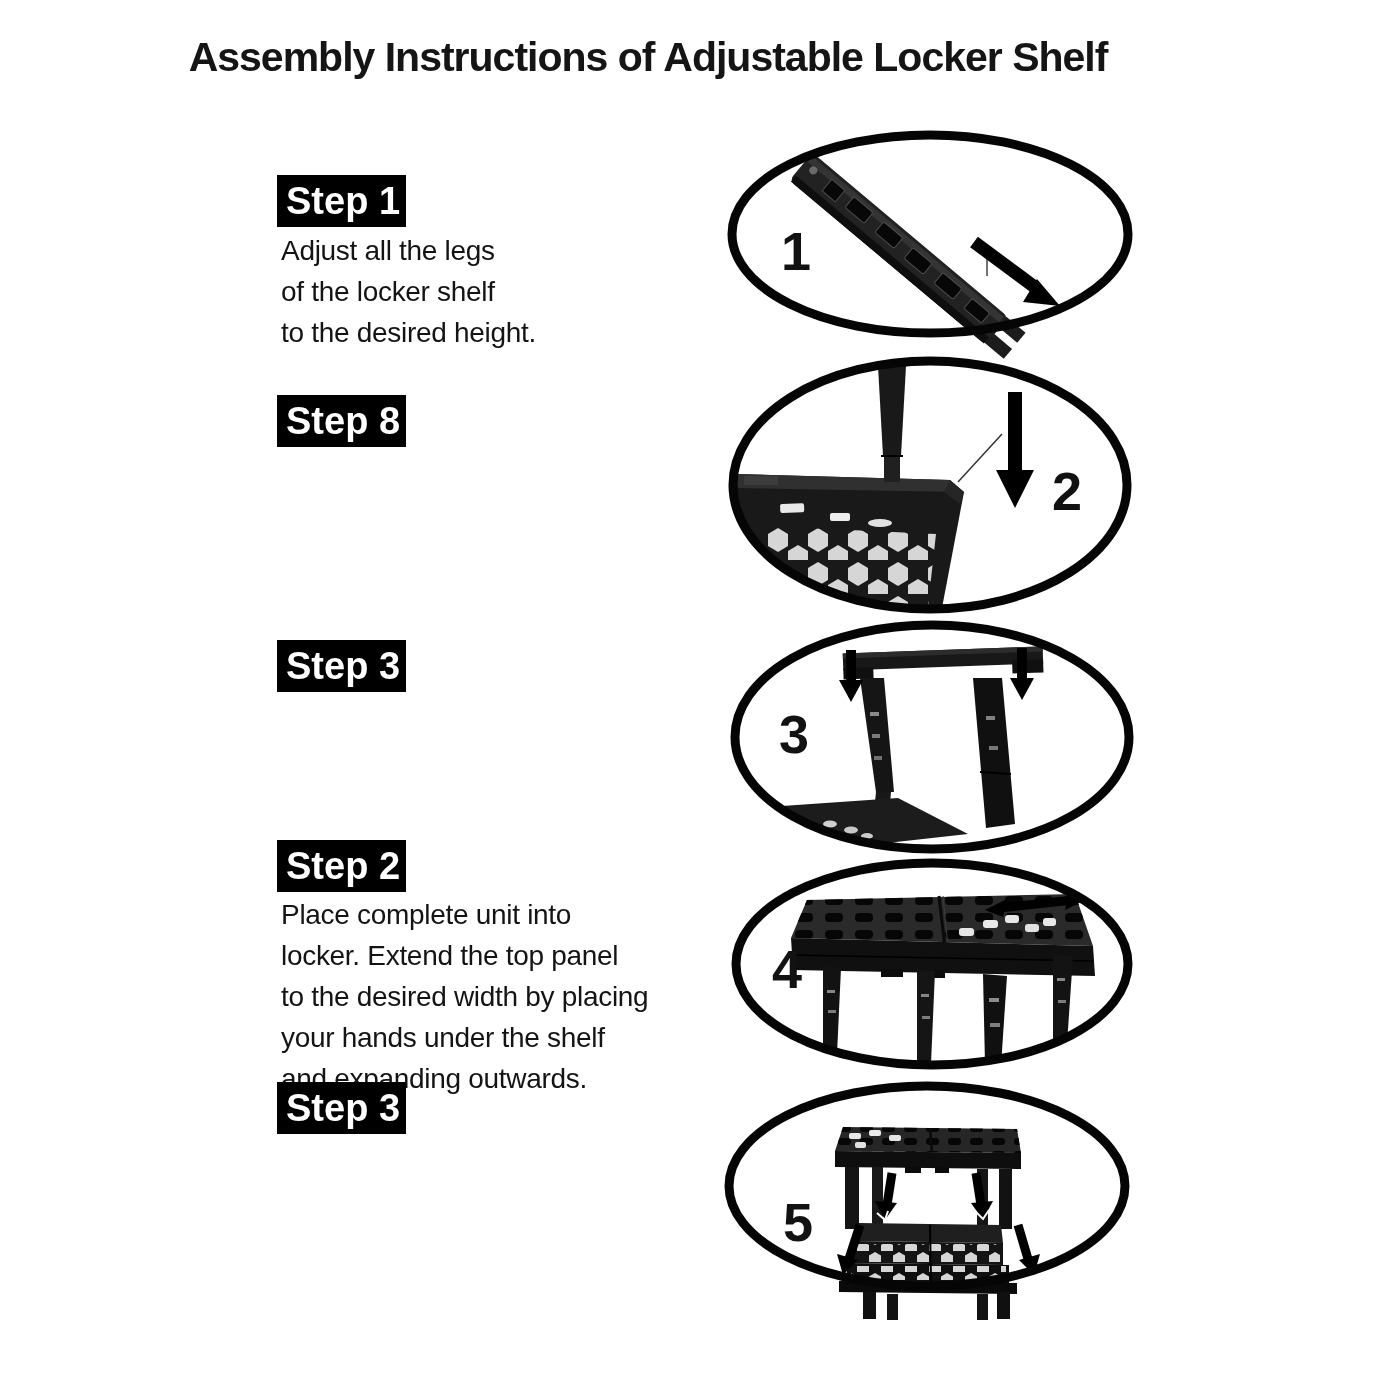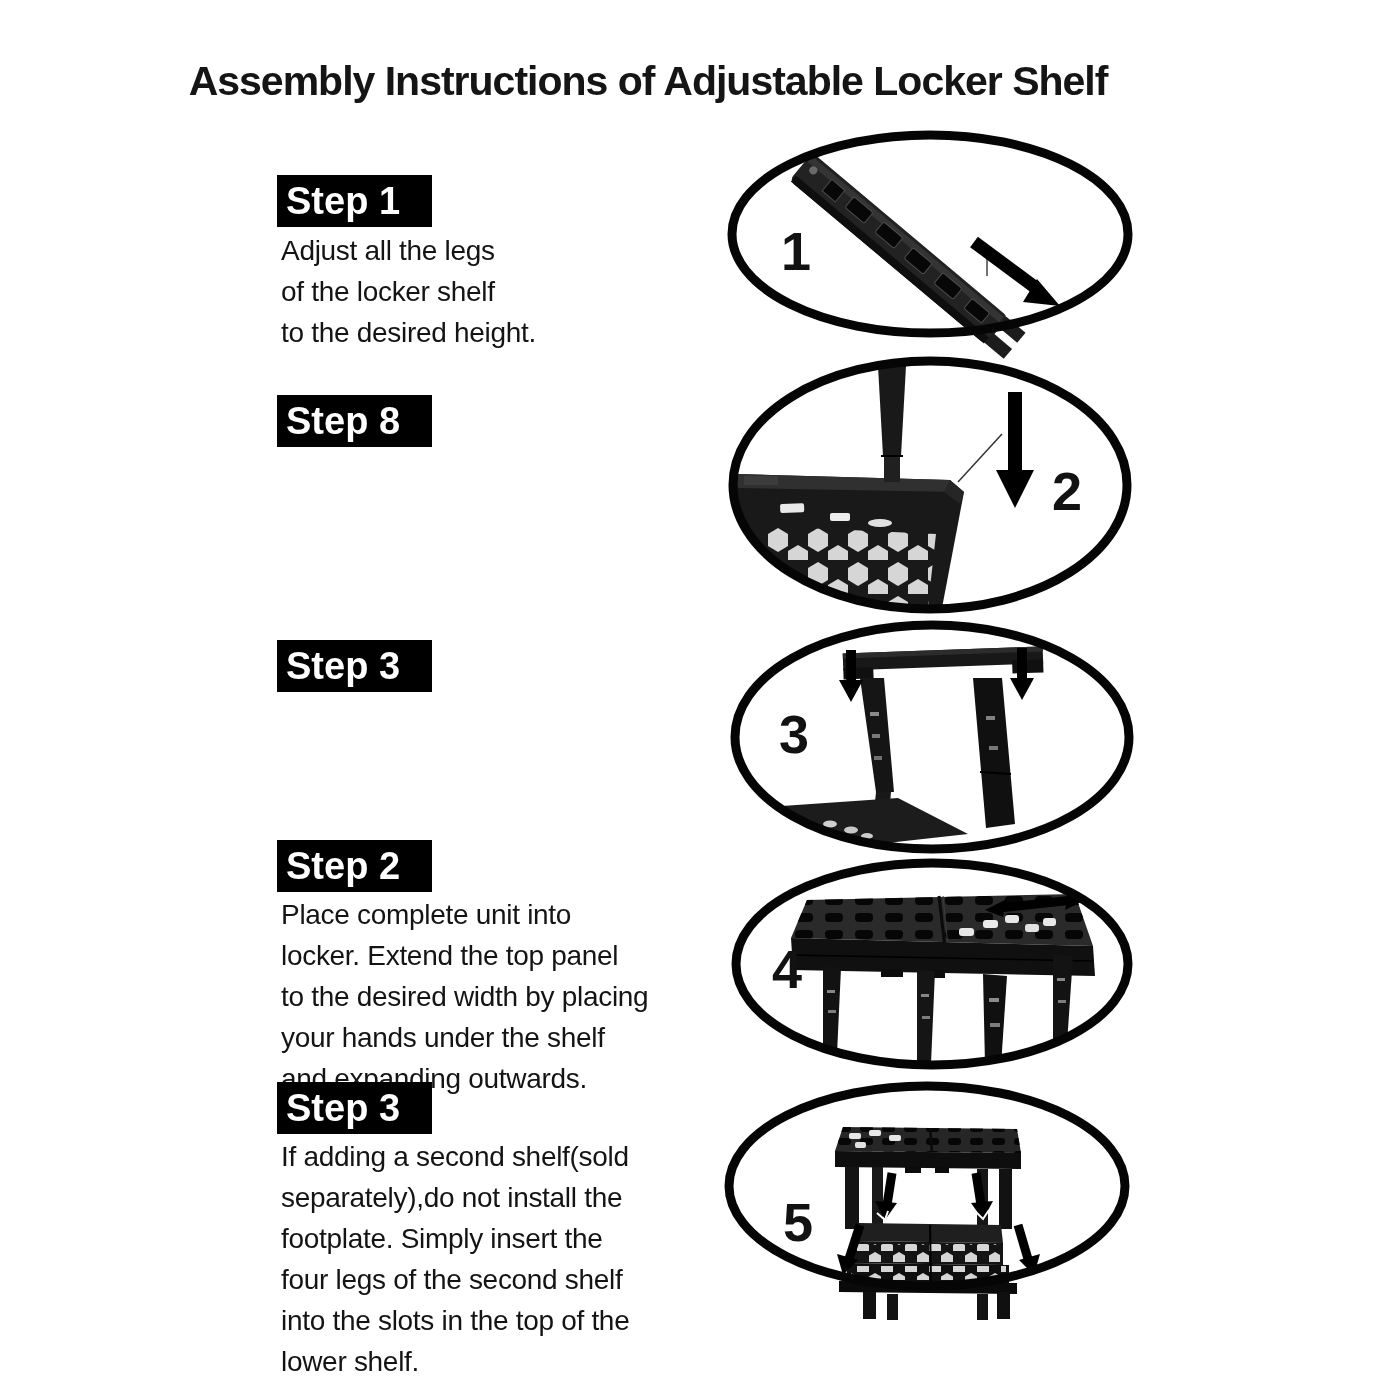--- a/index.html
+++ b/index.html
@@ -2,27 +2,27 @@
 <html><head>
 <meta charset="utf-8">
 <style>
   html,body{margin:0;padding:0;background:#ffffff;}
   #sheet{
     position:relative;width:1400px;height:1400px;background:#ffffff;
     font-family:"Liberation Sans","DejaVu Sans",sans-serif;color:#111;
     overflow:hidden;
   }
   .title{
-    position:absolute;left:0;top:58px;width:1296px;text-align:center;
+    position:absolute;left:0;top:34px;width:1296px;text-align:center;
     font-size:41px;font-weight:bold;letter-spacing:-1px;color:#151515;
   }
   .step{position:absolute;left:277px;}
   .step-header{
     display:inline-block;background:#000;color:#fff;font-weight:bold;
-    font-size:38px;line-height:52px;padding:0 32px 0 9px;letter-spacing:0;
+    font-size:38px;line-height:52px;padding:0 6px 0 9px;letter-spacing:0;
   }
   .step-desc{
     position:absolute;left:281px;font-size:28px;line-height:41px;
     letter-spacing:-0.3px;color:#141414;white-space:pre-line;width:460px;
   }
   .fig{position:absolute;}
   .fig svg{position:absolute;left:0;top:0;overflow:visible;}
   .fig-num{
     position:absolute;width:64px;text-align:center;font-size:54px;
     font-weight:bold;color:#121212;line-height:54px;
@@ -55,26 +55,20 @@
   </div>
   <div class="step-desc" style="top:894px">Place complete unit into
 locker. Extend the top panel
 to the desired width by placing
 your hands under the shelf
 and expanding outwards.</div>
 
   <div class="step" style="top:1082px">
     <span class="step-header">Step 3</span>
   </div>
-  <div class="step-desc" style="top:1136px">If adding a second shelf(sold
-separately),do not install the
-footplate. Simply insert the
-four legs of the second shelf
-into the slots in the top of the
-lower shelf.</div>
 
   <div class="fig" style="left:726px;top:130px;width:408px;height:208px">
     <svg width="408" height="208" viewBox="0 0 408 208">
       <g transform="translate(88,24) rotate(40)">
         <rect x="-2" y="0" width="256" height="36" rx="6" fill="#222222"></rect>
         <rect x="0" y="3" width="250" height="7" fill="#343434"></rect>
         <rect x="0" y="28" width="252" height="8" fill="#0e0e0e"></rect>
         <circle cx="10" cy="13" r="4" fill="#6a6a6a"></circle>
         <rect x="30" y="8" width="17" height="15" fill="#070707" stroke="#4d4d4d" stroke-width="1"></rect>
         <rect x="58" y="7" width="25" height="14" rx="2" fill="#070707" stroke="#4d4d4d" stroke-width="1"></rect>

